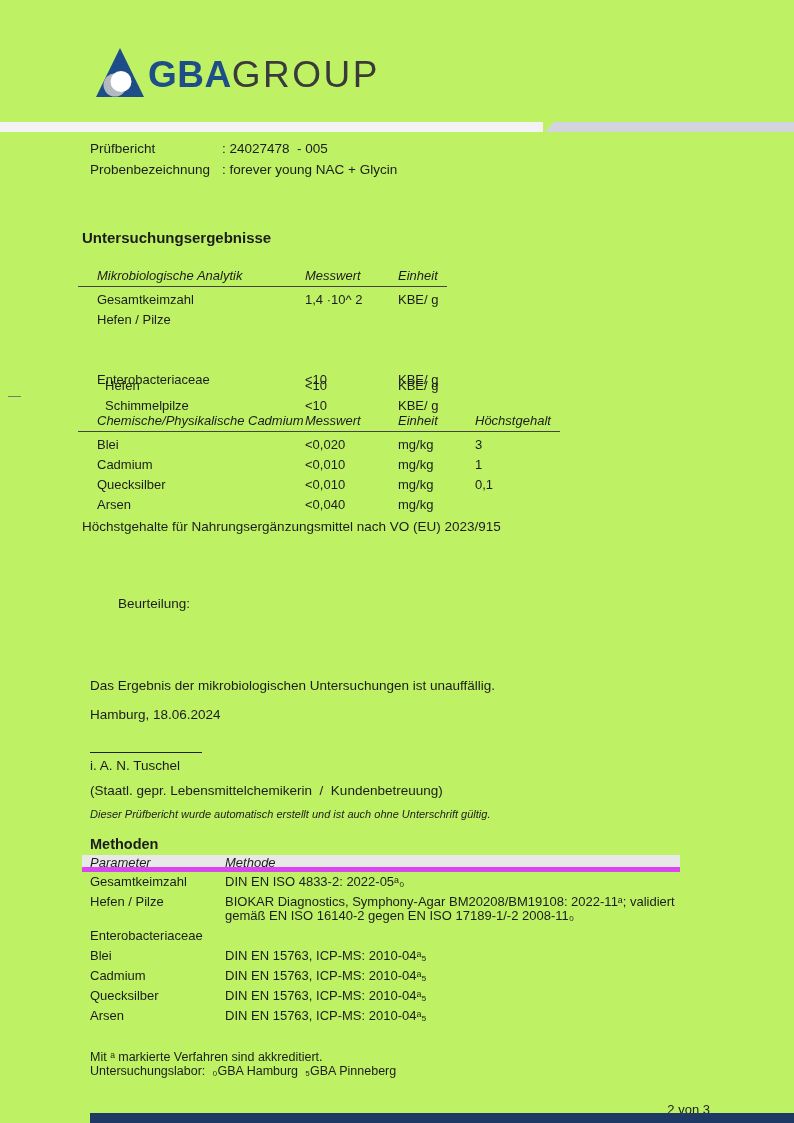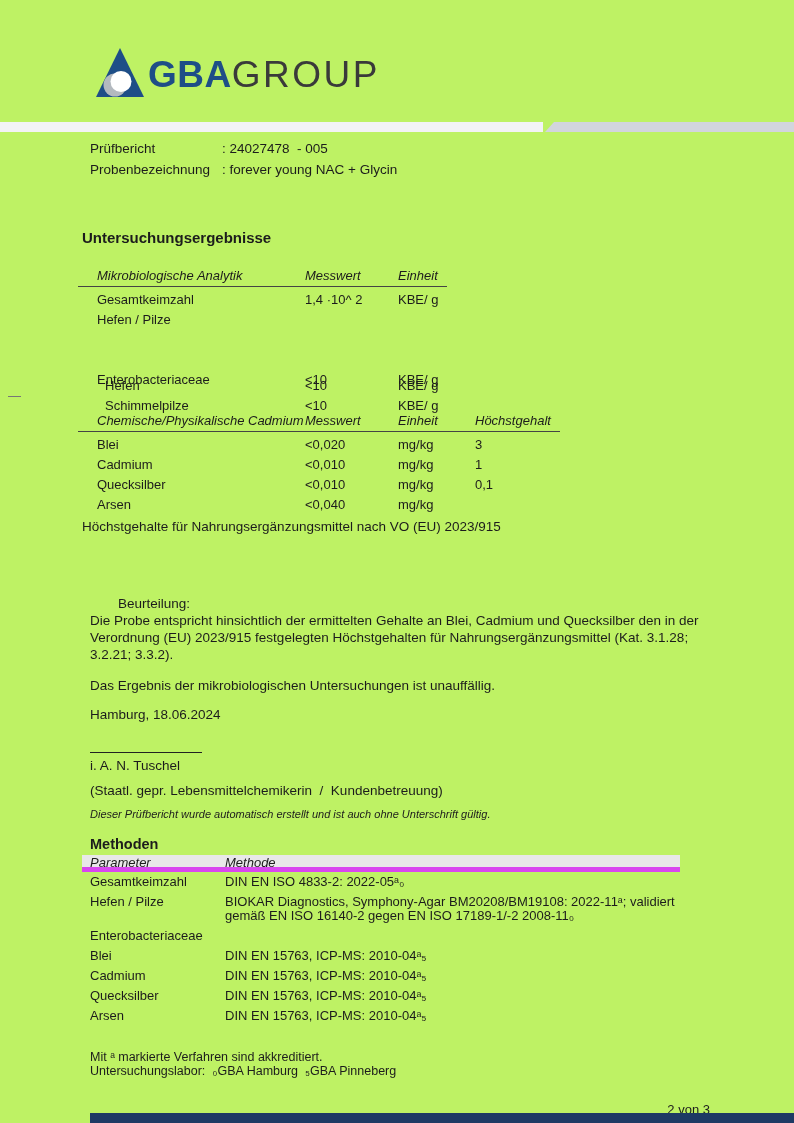--- a/index.html
+++ b/index.html
@@ -157,21 +157,20 @@
       <span class="c-param">Arsen</span>
       <span>&lt;0,040</span>
       <span>mg/kg</span>
       <span></span>
     </div>
   </div>
 
   <div class="abs body-text" style="left:82px; top:518px;">Höchstgehalte für Nahrungsergänzungsmittel nach VO (EU) 2023/915</div>
 
   <div class="abs body-text" style="left:90px; top:595px;margin-left:28px;">Beurteilung:</div>
-  <div class="abs body-text" style="left:90px; top:612px; width:632px;">Die Probe entspricht hinsichtlich der ermittelten Gehalte an Blei, Cadmium und Quecksilber den in der Verordnung (EU) 2023/915 festgelegten Höchstgehalten für Nahrungsergänzungsmittel (Kat. 3.1.28; 3.2.21; 3.3.2).</div>
   <div class="abs body-text" style="left:90px; top:677px; width:632px;">Das Ergebnis der mikrobiologischen Untersuchungen ist unauffällig.</div>
   <div class="abs body-text" style="left:90px; top:706px;">Hamburg, 18.06.2024</div>
 
   <div class="abs sig-line"></div>
   <div class="abs body-text" style="left:90px; top:757px;">i. A. N. Tuschel</div>
   <div class="abs body-text pre" style="left:90px; top:782px;">(Staatl. gepr. Lebensmittelchemikerin  /  Kundenbetreuung)</div>
   <div class="abs disclaimer" style="left:90px; top:808px;">Dieser Prüfbericht wurde automatisch erstellt und ist auch ohne Unterschrift gültig.</div>
 
   <div class="abs b" style="left:90px; top:836px; font-size:14.5px;">Methoden</div>
   <div class="abs mtable" style="left:82px; top:855px;">

